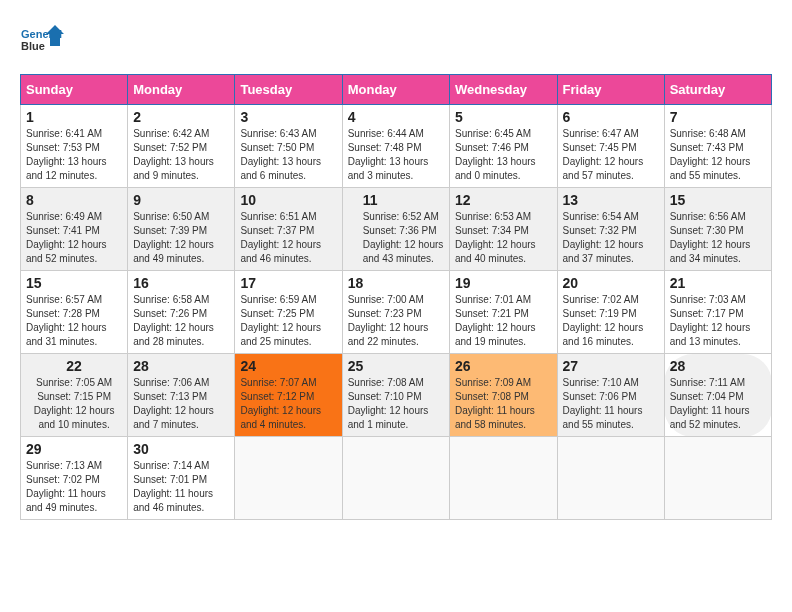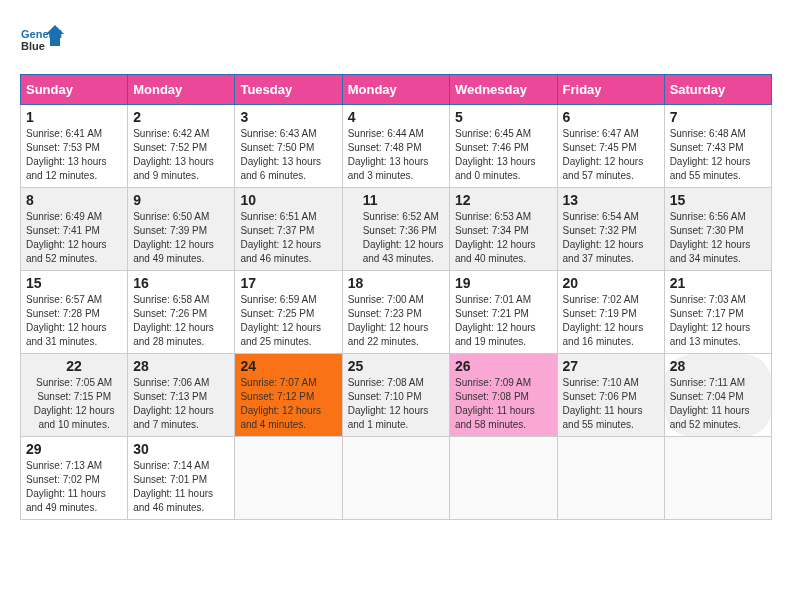--- a/index.html
+++ b/index.html
@@ -131,21 +131,21 @@
         <td><span class="day-num">18</span><span class="cell-text">Sunrise: 7:00 AM<br>Sunset: 7:23 PM<br>Daylight: 12 hours and 22 minutes.</span></td>
         <td><span class="day-num">19</span><span class="cell-text">Sunrise: 7:01 AM<br>Sunset: 7:21 PM<br>Daylight: 12 hours and 19 minutes.</span></td>
         <td><span class="day-num">20</span><span class="cell-text">Sunrise: 7:02 AM<br>Sunset: 7:19 PM<br>Daylight: 12 hours and 16 minutes.</span></td>
         <td><span class="day-num">21</span><span class="cell-text">Sunrise: 7:03 AM<br>Sunset: 7:17 PM<br>Daylight: 12 hours and 13 minutes.</span></td>
       </tr>
       <tr>
         <td style="background: rgb(240, 240, 240); text-align: center;"><span class="day-num">22</span><span class="cell-text">Sunrise: 7:05 AM<br>Sunset: 7:15 PM<br>Daylight: 12 hours and 10 minutes.</span></td>
         <td style="background: rgb(240, 240, 240);"><span class="day-num">28</span><span class="cell-text">Sunrise: 7:06 AM<br>Sunset: 7:13 PM<br>Daylight: 12 hours and 7 minutes.</span></td>
         <td style="background: #f97316;"><span class="day-num">24</span><span class="cell-text">Sunrise: 7:07 AM<br>Sunset: 7:12 PM<br>Daylight: 12 hours and 4 minutes.</span></td>
         <td style="background: rgb(240, 240, 240);"><span class="day-num">25</span><span class="cell-text">Sunrise: 7:08 AM<br>Sunset: 7:10 PM<br>Daylight: 12 hours and 1 minute.</span></td>
-        <td style="background: #f9a8d4;"><span class="day-num">26</span><span class="cell-text">Sunrise: 7:09 AM<br>Sunset: 7:08 PM<br>Daylight: 11 hours and 58 minutes.</span></td>
+        <td style="background: #fdba74;"><span class="day-num">26</span><span class="cell-text">Sunrise: 7:09 AM<br>Sunset: 7:08 PM<br>Daylight: 11 hours and 58 minutes.</span></td>
         <td style="background: rgb(240, 240, 240);"><span class="day-num">27</span><span class="cell-text">Sunrise: 7:10 AM<br>Sunset: 7:06 PM<br>Daylight: 11 hours and 55 minutes.</span></td>
         <td style="background: rgb(240, 240, 240); border-radius: 29px;"><span class="day-num">28</span><span class="cell-text">Sunrise: 7:11 AM<br>Sunset: 7:04 PM<br>Daylight: 11 hours and 52 minutes.</span></td>
       </tr>
       <tr>
         <td><span class="day-num">29</span><span class="cell-text">Sunrise: 7:13 AM<br>Sunset: 7:02 PM<br>Daylight: 11 hours and 49 minutes.</span></td>
         <td><span class="day-num">30</span><span class="cell-text">Sunrise: 7:14 AM<br>Sunset: 7:01 PM<br>Daylight: 11 hours and 46 minutes.</span></td>
         <td class="empty-cell"></td>
         <td class="empty-cell"></td>
         <td class="empty-cell"></td>
         <td class="empty-cell"></td>

